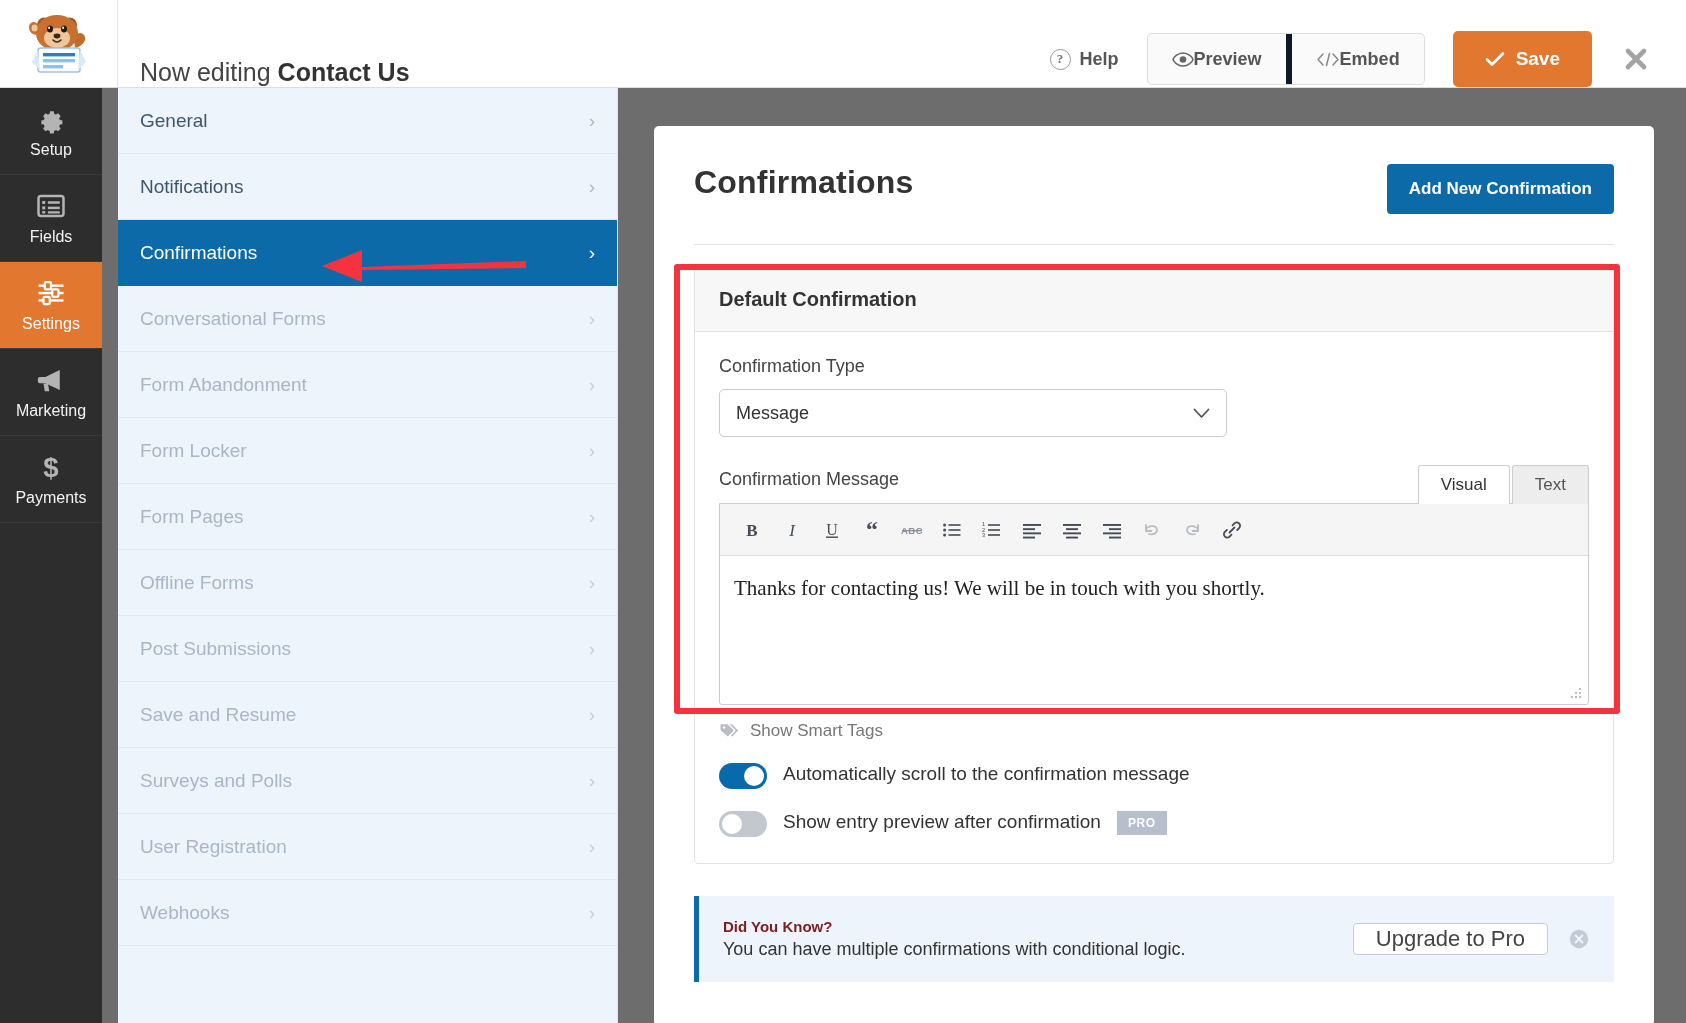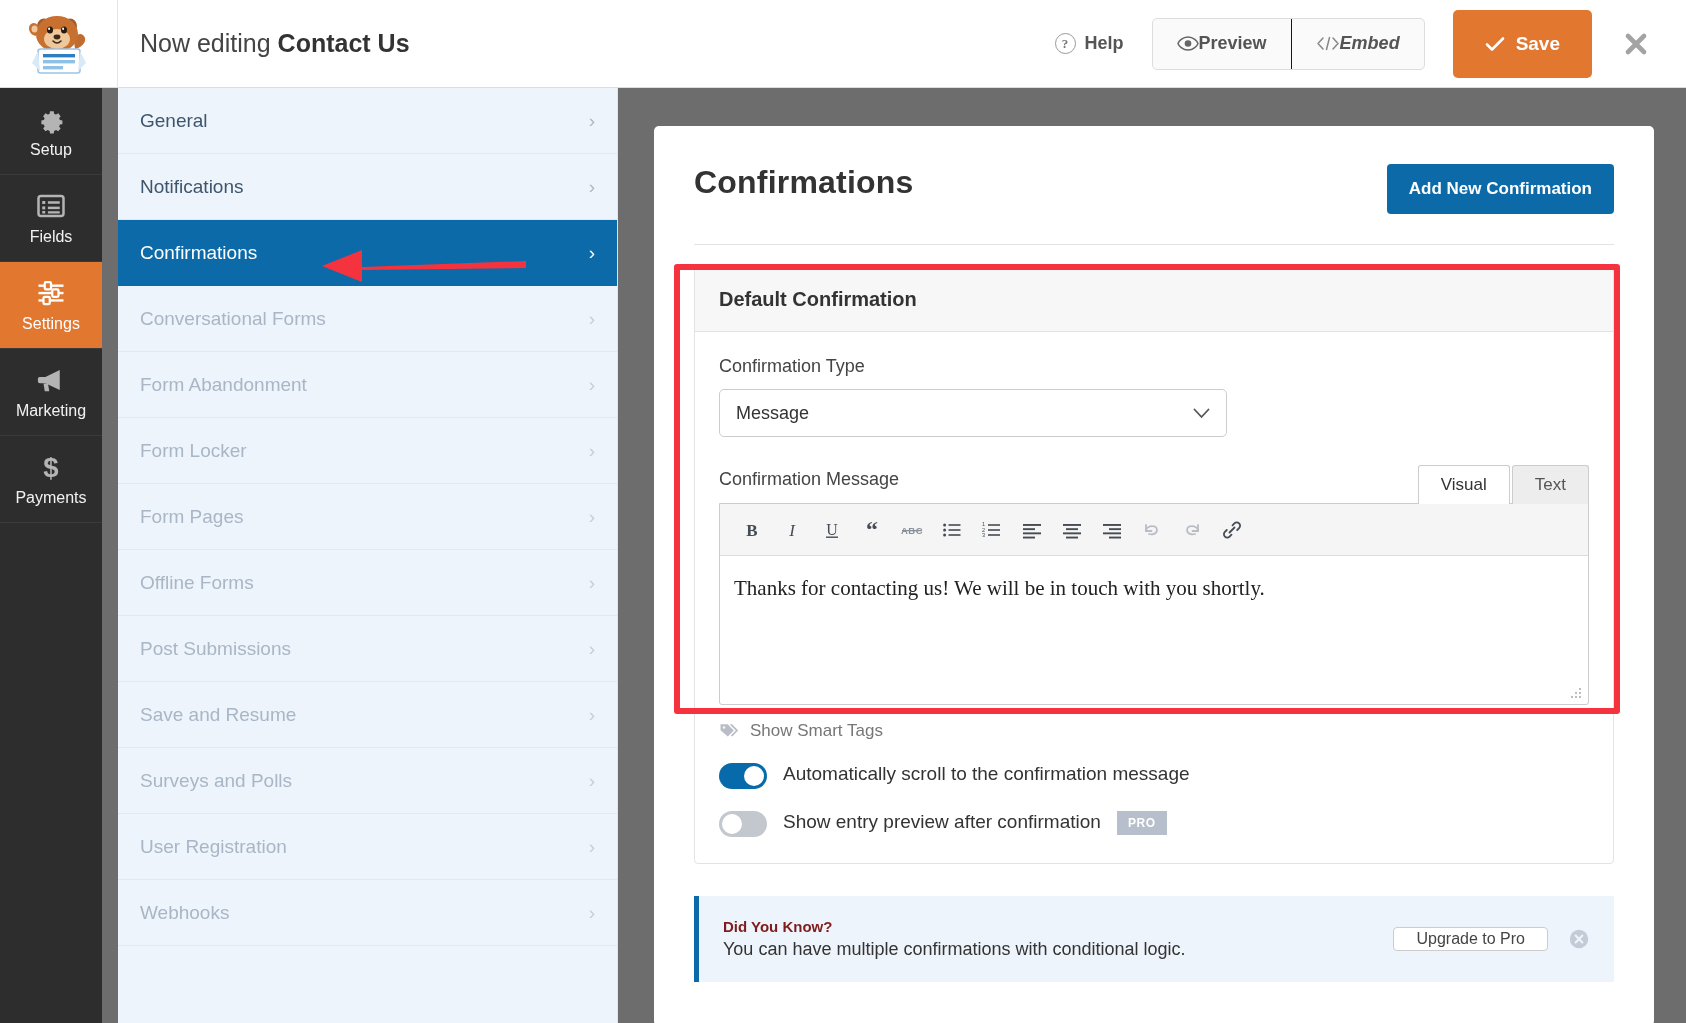--- a/index.html
+++ b/index.html
@@ -19,21 +19,21 @@
 
   
   .topbar {
     position: absolute;
     top: 0; left: 0;
     width: 1686px;
     height: 88px;
     background: #ffffff;
     border-bottom: 1px solid #ddd;
     display: flex;
-    align-items: center;
+    align-items: flex-end;
     z-index: 30;
   }
   .logo-cell {
     width: 118px;
     height: 88px;
     display: flex;
     align-items: center;
     justify-content: center;
     border-right: 1px solid #e4e4e4;
     flex: 0 0 118px;
@@ -78,26 +78,26 @@
   }
   .btn-group > div {
     display: flex; align-items: center; gap: 0;
     padding: 0 24px;
     height: 50px;
     font-size: 18px;
     color: #555;
     font-weight: 700;
     cursor: pointer;
   }
-  .btn-group > div + div { border-left: 1px solid #0f172a; font-style: italic; }
+  .btn-group > div + div { border-left: 6px solid #0f172a; }
   .save-btn {
     margin-left: 28px;
     background: #e27730;
     color: #fff;
-    height: 68px;
+    height: 56px;
     display: flex; align-items: center; justify-content: center;
     gap: 11px;
     padding: 0 32px;
     border-radius: 5px;
     font-size: 19px;
     font-weight: 700;
     cursor: pointer;
   }
   .close-x {
     margin-left: 30px;
@@ -385,21 +385,21 @@
     padding: 22px 24px;
   }
   .dyk-title { font-size: 15px; font-weight: 700; color: #7f1d1d; }
   .dyk-sub { font-size: 18px; color: #333; margin-top: 4px; }
   .dyk-btn {
     margin-left: auto;
     border: 1px solid #ccc;
     background: #fff;
     border-radius: 4px;
     padding: 2px 22px;
-    font-size: 16px;
+    font-size: 22px;
     color: #444;
     cursor: pointer;
     white-space: nowrap;
   }
   .dyk-close {
     margin-left: 20px;
     width: 22px; height: 22px;
     color: #b9c2cd;
     cursor: pointer;
     display:flex;align-items:center;justify-content:center;

